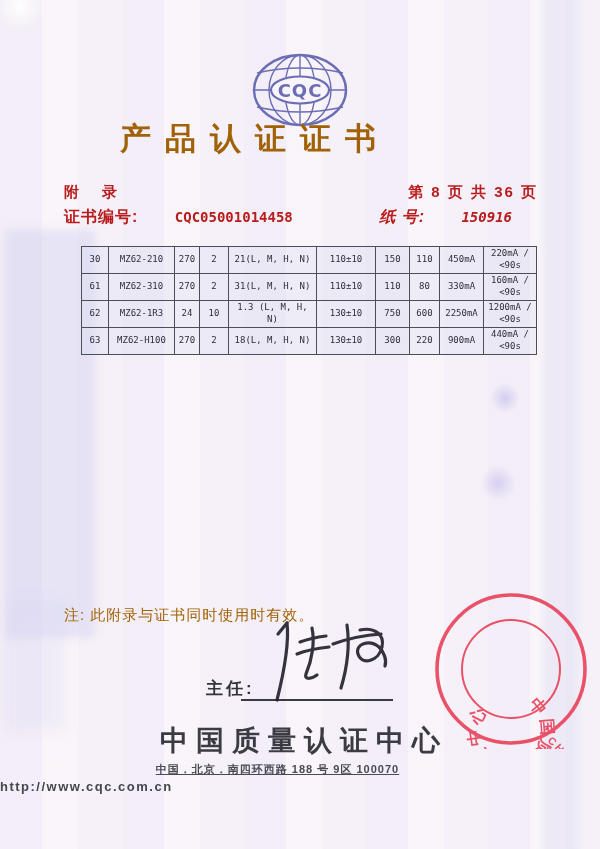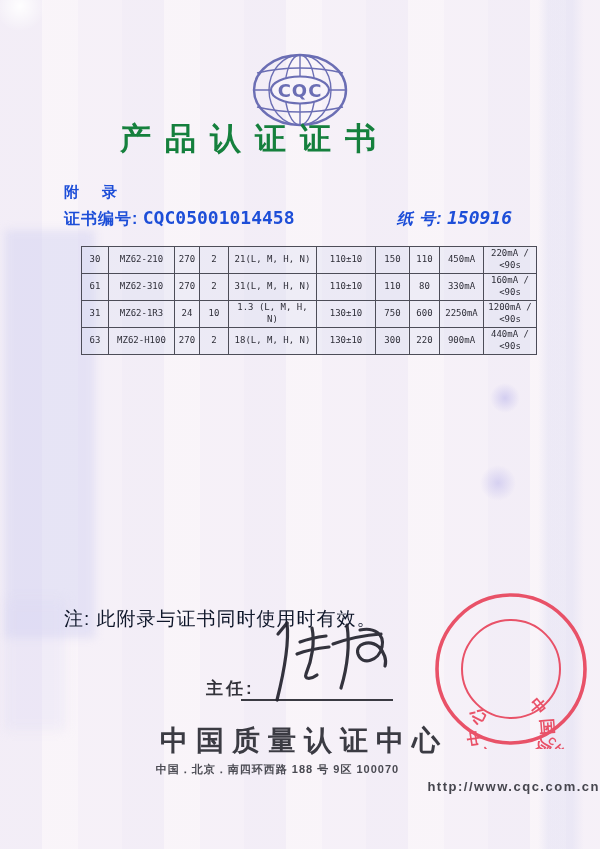--- a/index.html
+++ b/index.html
@@ -17,61 +17,61 @@
   .page{position:absolute;inset:0;}
   .left-band{position:absolute;left:5px;top:230px;width:90px;height:408px;
     background:rgba(206,206,240,.42);filter:blur(4px);}
   .left-band2{position:absolute;left:5px;top:600px;width:60px;height:130px;
     background:rgba(214,212,242,.25);filter:blur(6px);}
 
   .logo-wrap{position:absolute;left:250px;top:52px;width:100px;height:76px;}
   .logo-wrap svg{display:block;}
 
   .title{position:absolute;left:0;top:118px;width:496px;margin:0;
-    text-align:center;font-size:31px;font-weight:bold;color:#15803d;
+    text-align:center;font-size:31px;font-weight:bold;color:#a16207;
     letter-spacing:14px;text-indent:14px;}
 
   .meta-row{position:absolute;left:64px;right:62px;display:flex;
-    justify-content:space-between;align-items:baseline;color:#1d4ed8;}
+    justify-content:space-between;align-items:baseline;color:#b91c1c;}
   .meta-row.row1{top:183px;}
   .meta-row.row2{top:207px;}
   .appendix{font-size:15px;font-weight:bold;letter-spacing:4px;}
   .pageinfo{font-size:15px;font-weight:bold;letter-spacing:2px;}
   .metalabel{font-size:16px;font-weight:bold;letter-spacing:1px;}
-  .mono{font-family:"DejaVu Sans Mono","Liberation Mono",monospace;font-weight:bold;font-size:18px;}
+  .mono{font-family:"DejaVu Sans Mono","Liberation Mono",monospace;font-weight:bold;font-size:14px;margin-left:32px;}
   .row2 .right{margin-right:26px;font-style:italic;}
 
   table.spec-table{position:absolute;left:81px;top:246px;width:455px;
     border-collapse:collapse;table-layout:fixed;
     background:rgba(213,220,238,.30);}
   table.spec-table td{
     border:1px solid #4d4d58;text-align:center;vertical-align:middle;
     font-family:"DejaVu Sans Mono","Liberation Mono",monospace;
     font-size:9px;line-height:1.3;color:#2e2e38;padding:1px 2px;height:24px;
     overflow:hidden;}
   col.c0{width:27px} col.c1{width:66px} col.c2{width:25px} col.c3{width:29px}
   col.c4{width:88px} col.c5{width:59px} col.c6{width:34px} col.c7{width:30px}
   col.c8{width:44px} col.c9{width:53px}
 
-  .note{position:absolute;left:64px;top:606px;font-size:19px;color:#0f172a;
+  .note{position:absolute;left:64px;top:606px;font-size:15px;color:#a16207;
     letter-spacing:1px;}
 
   .director-label{position:absolute;left:206px;top:677px;font-size:17px;
     font-weight:bold;color:#33333b;letter-spacing:3px;text-align:center;}
   .sign-line{position:absolute;left:241px;top:676px;width:152px;height:23px;
     border-bottom:2px solid #3a3a42;}
   .signature{position:absolute;left:248px;top:620px;}
 
   .stamp{position:absolute;left:431px;top:589px;opacity:.92;}
 
   .footer-org{position:absolute;left:0;top:722px;width:600px;text-align:center;
     font-size:28px;font-weight:bold;color:#3b3b43;letter-spacing:8px;text-indent:8px;}
   .footer-address{position:absolute;left:0;top:762px;width:555px;text-align:center;
-    font-size:11px;font-weight:bold;color:#4a4a52;letter-spacing:1px;}
-  .footer-url{position:absolute;left:0;top:779px;width:600px;text-align:right;
+    font-size:11px;font-weight:bold;color:#4a4a52;letter-spacing:1px;text-decoration:underline;}
+  .footer-url{position:absolute;left:0;top:779px;width:600px;text-align:left;
     font-size:13px;font-weight:bold;color:#46464e;letter-spacing:1.5px;
     font-family:"Liberation Sans",sans-serif;}
 </style>
 </head>
 <body>
 
 <div class="page">
 
   <div class="left-band"></div>
   <div class="left-band2"></div>
@@ -89,20 +89,21 @@
       </g>
       <ellipse cx="50" cy="38" rx="29" ry="13.5" fill="#f8f4fa" stroke="#6b6eb4" stroke-width="2.2"></ellipse>
       <text x="50" y="44.5" text-anchor="middle" font-size="18" font-weight="900" font-family="DejaVu Sans, sans-serif" fill="#6b6eb4" letter-spacing="1">CQC</text>
     </svg>
   </div>
 
   <h1 class="title">产品认证证书</h1>
 
   <div class="meta-row row1">
     <span class="appendix">附　录</span>
+    <span class="pageinfo">第 8 页 共 36 页</span>
   </div>
 
   <div class="meta-row row2">
     <span class="left">
       <span class="metalabel">证书编号:</span>
       <span class="mono">CQC05001014458</span>
     </span>
     <span class="right">
       <span class="metalabel">纸 号:</span>
       <span class="mono">150916</span>
@@ -141,21 +142,21 @@
           <td>270</td>
           <td>2</td>
           <td>31(L, M, H, N)</td>
           <td>110±10</td>
           <td>110</td>
           <td>80</td>
           <td>330mA</td>
           <td>160mA / &lt;90s</td>
         </tr>
         <tr>
-          <td>31</td>
+          <td>62</td>
           <td>MZ62-1R3</td>
           <td>24</td>
           <td>10</td>
           <td>1.3 (L, M, H, N)</td>
           <td>130±10</td>
           <td>750</td>
           <td>600</td>
           <td>2250mA</td>
           <td>1200mA / &lt;90s</td>
         </tr>

